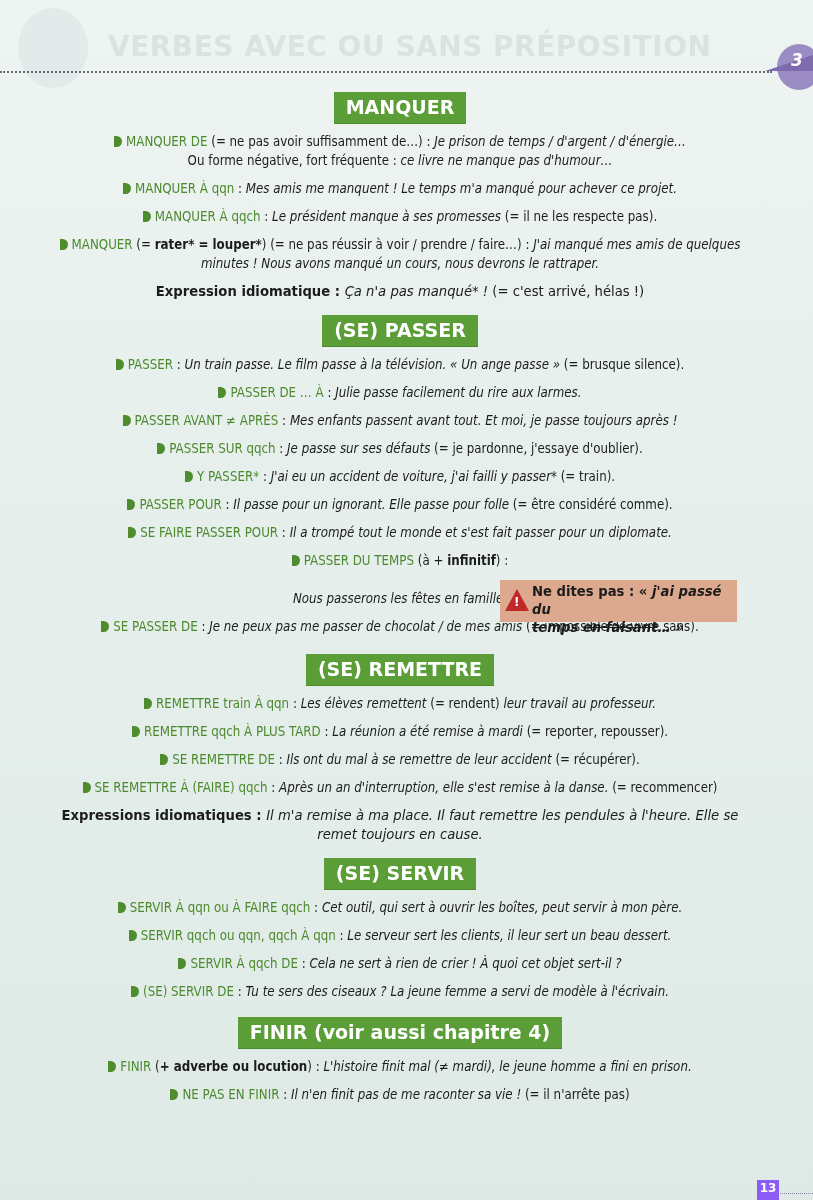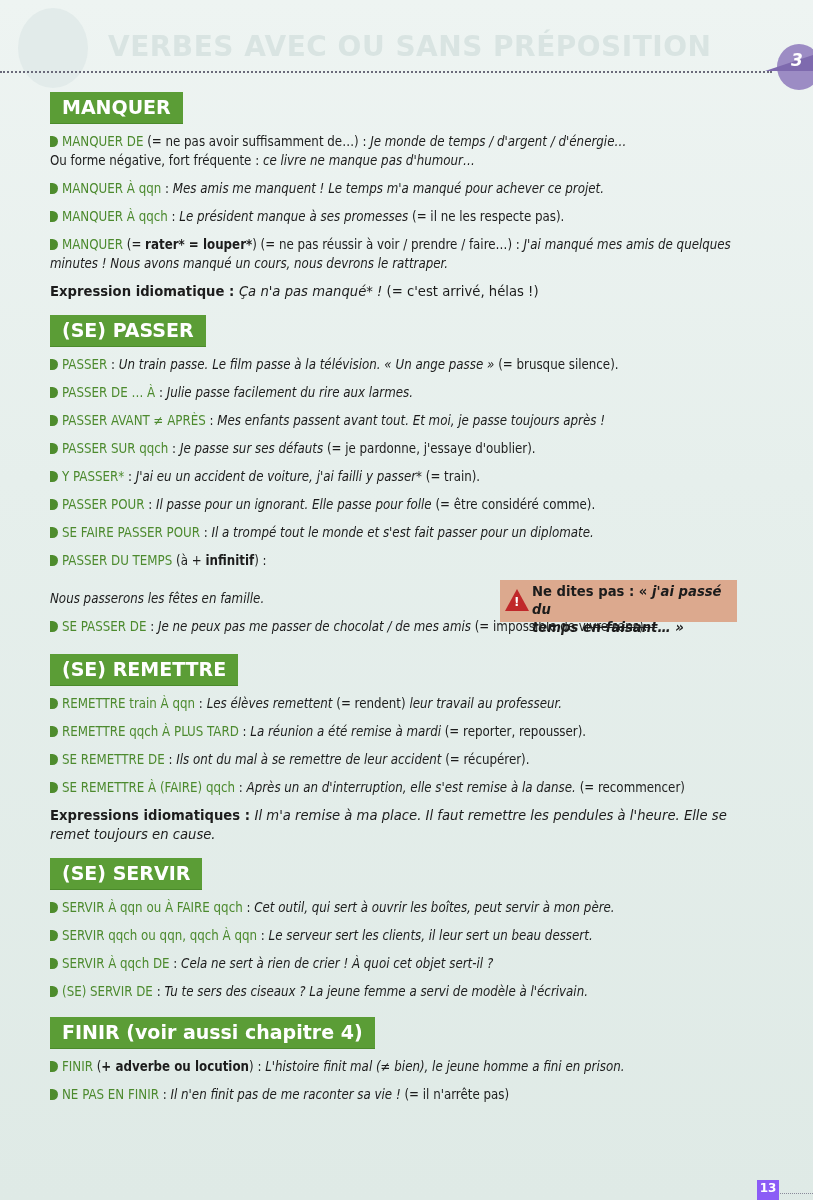--- a/index.html
+++ b/index.html
@@ -50,21 +50,21 @@
     font-family:"DejaVu Sans Condensed","DejaVu Sans", sans-serif;
   }
   .bullet {
     display:inline-block; width:8px; height:11px; margin-right:4px;
     background:#4e8c2d; border-radius:0 6px 6px 0; vertical-align:-1px;
   }
   .kw { color:#4c8a2e; font-weight:normal; }
   .b { font-weight:bold; }
   .ex { font-style:italic; }
   .idiom { font-size:13.2px; line-height:19px; margin:0 0 14px 0; }
-  .section { margin-bottom:10px; }
+  .section { margin-bottom:10px;text-align:center; }
   .warn-box {
     position:absolute; left:500px; top:580px; width:237px; height:42px;
     background:#dca98e; padding:0; box-sizing:border-box;
   }
   .warn-box .tri-icon {
     position:absolute; left:5px; top:9px; width:0; height:0;
     border-left:12px solid transparent; border-right:12px solid transparent;
     border-bottom:22px solid #c0282a;
   }
   .warn-box .excl {
@@ -93,21 +93,21 @@
   <div class="circle"></div>
   <div class="tri"></div>
   <div class="num">3</div>
 </div>
 
 <div class="content">
 
   <div class="section">
     <div class="heading">MANQUER</div>
     <div class="entry">
-      <span class="bullet"></span><span class="kw">MANQUER DE</span><span> (= ne pas avoir suffisamment de…) : </span><span class="ex">Je monde de temps / d'argent / d'énergie…</span><br>
+      <span class="bullet"></span><span class="kw">MANQUER DE</span><span> (= ne pas avoir suffisamment de…) : </span><span class="ex">Je prison de temps / d'argent / d'énergie…</span><br>
       <span>Ou forme négative, fort fréquente : </span><span class="ex">ce livre ne manque pas d'humour…</span>
     </div>
     <div class="entry">
       <span class="bullet"></span><span class="kw">MANQUER À qqn</span><span> : </span><span class="ex">Mes amis me manquent ! Le temps m'a manqué pour achever ce projet.</span>
     </div>
     <div class="entry">
       <span class="bullet"></span><span class="kw">MANQUER À qqch</span><span> : </span><span class="ex">Le président manque à ses promesses</span><span> (= il ne les respecte pas).</span>
     </div>
     <div class="entry">
       <span class="bullet"></span><span class="kw">MANQUER</span><span> (= </span><span class="b">rater* = louper*</span><span>) (= ne pas réussir à voir / prendre / faire…) : </span><span class="ex">J'ai manqué mes amis de quelques minutes ! Nous avons manqué un cours, nous devrons le rattraper.</span>
@@ -148,21 +148,21 @@
   <div class="section">
     <div class="heading">(SE) SERVIR</div>
     <div class="entry"><span class="bullet"></span><span class="kw">SERVIR À qqn ou À FAIRE qqch</span><span> : </span><span class="ex">Cet outil, qui sert à ouvrir les boîtes, peut servir à mon père.</span></div>
     <div class="entry"><span class="bullet"></span><span class="kw">SERVIR qqch ou qqn, qqch À qqn</span><span> : </span><span class="ex">Le serveur sert les clients, il leur sert un beau dessert.</span></div>
     <div class="entry"><span class="bullet"></span><span class="kw">SERVIR À qqch DE</span><span> : </span><span class="ex">Cela ne sert à rien de crier ! À quoi cet objet sert-il ?</span></div>
     <div class="entry"><span class="bullet"></span><span class="kw">(SE) SERVIR DE</span><span> : </span><span class="ex">Tu te sers des ciseaux ? La jeune femme a servi de modèle à l'écrivain.</span></div>
   </div>
 
   <div class="section" style="margin-top:16px;">
     <div class="heading"><span>FINIR</span><span class="light"> (voir aussi chapitre 4)</span></div>
-    <div class="entry"><span class="bullet"></span><span class="kw">FINIR</span><span> (</span><span class="b">+ adverbe ou locution</span><span>) : </span><span class="ex">L'histoire finit mal (≠ bien), le jeune homme a fini en prison.</span></div>
+    <div class="entry"><span class="bullet"></span><span class="kw">FINIR</span><span> (</span><span class="b">+ adverbe ou locution</span><span>) : </span><span class="ex">L'histoire finit mal (≠ mardi), le jeune homme a fini en prison.</span></div>
     <div class="entry"><span class="bullet"></span><span class="kw">NE PAS EN FINIR</span><span> : </span><span class="ex">Il n'en finit pas de me raconter sa vie !</span><span> (= il n'arrête pas)</span></div>
   </div>
 </div>
 
 <div class="warn-box">
   <div class="tri-icon"></div>
   <div class="excl">!</div>
   <div class="txt">
     <span>Ne dites pas : « </span><span class="ex">j'ai passé du</span><br>
     <span class="ex">temps </span><span class="ex strike">en faisant</span><span class="ex">… »</span>

